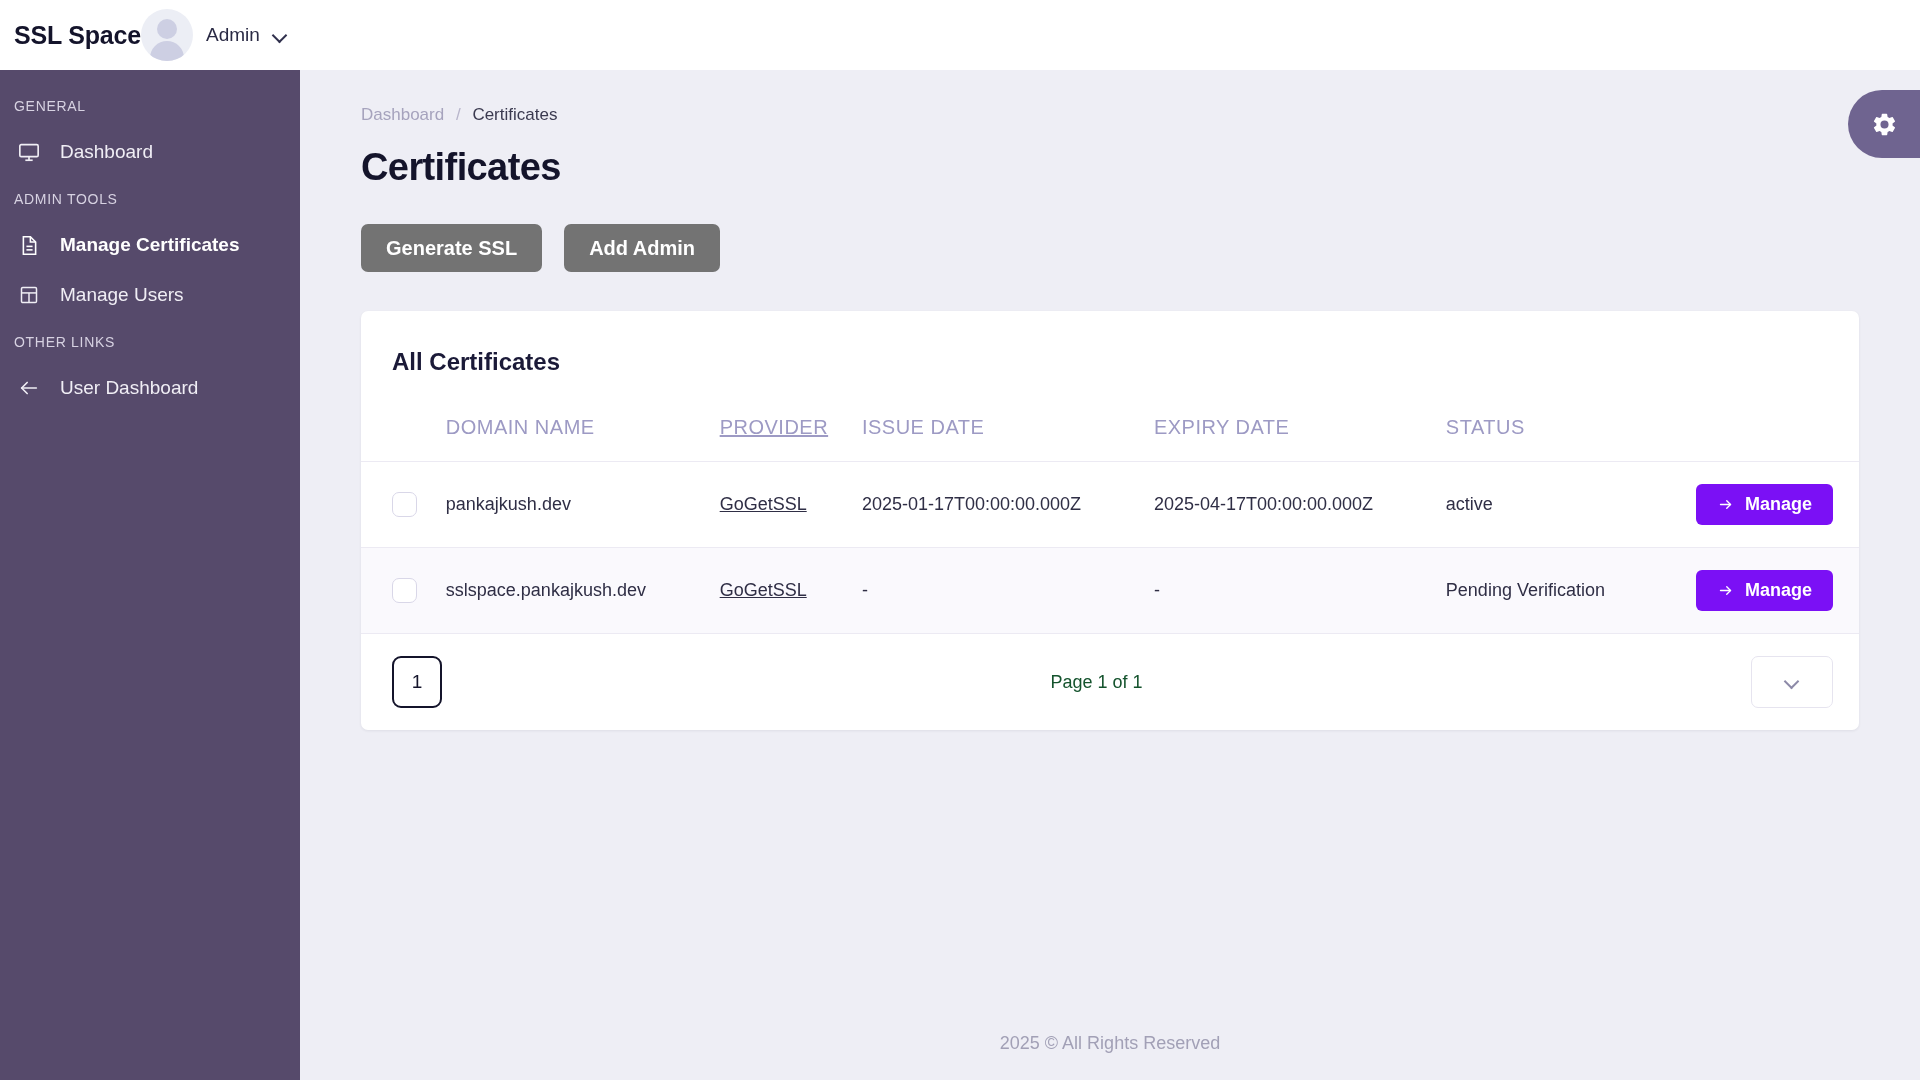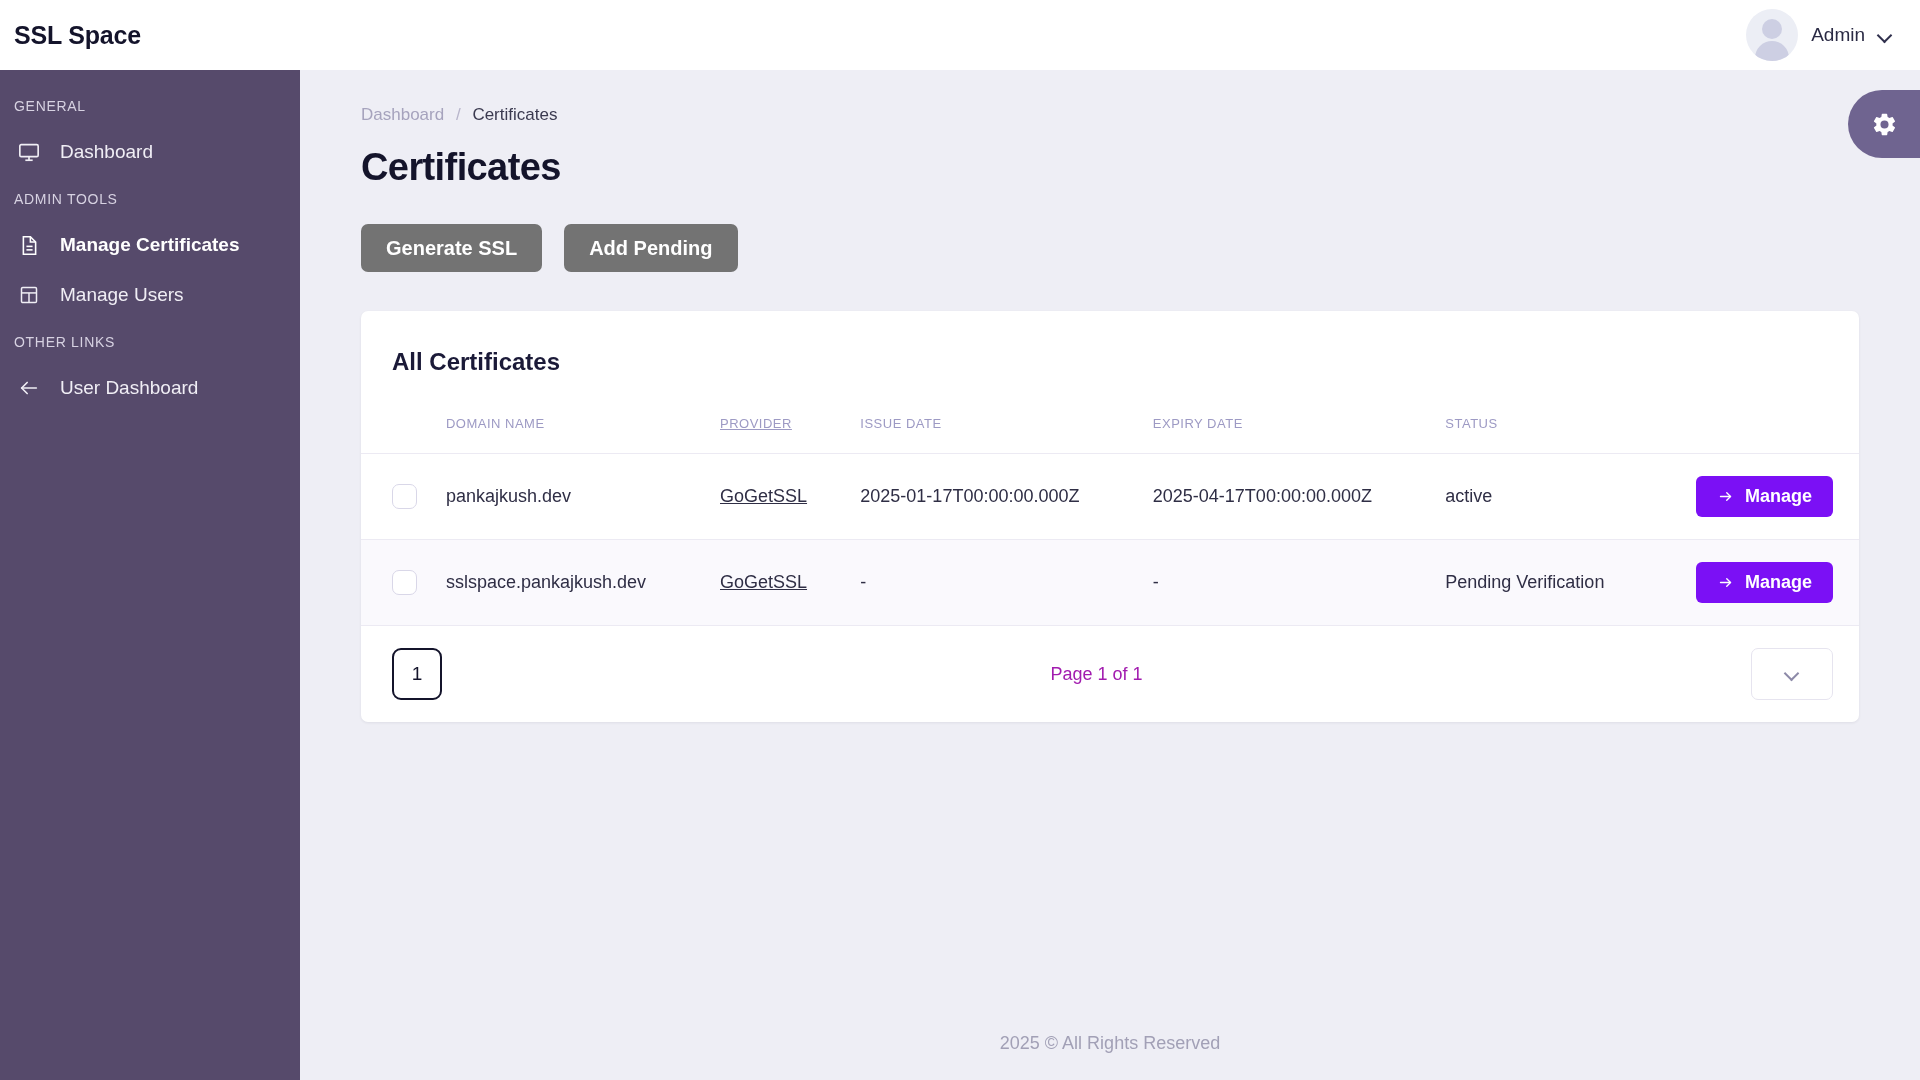--- a/index.html
+++ b/index.html
@@ -10,21 +10,21 @@
     overflow: hidden;
   }
   .app { width: 1920px; height: 1080px; position: relative; }
 
   
   .topbar {
     position: absolute; top: 0; left: 0;
     width: 1920px; height: 70px;
     background: #ffffff;
     display: flex; align-items: center;
-    justify-content: space-between;
+    justify-content: flex-start;
     z-index: 5;
   }
   .brand {
     font-size: 25px; font-weight: bold;
     color: #14142b; letter-spacing: -0.2px;
     padding-left: 14px;
   }
   .user-area {
     display: flex; align-items: center; gap: 13px;
     padding-right: 28px;
@@ -130,21 +130,21 @@
     font-size: 24px; font-weight: bold; color: #1b1a38;
     padding: 37px 0 0 31px;
   }
 
   table.cert-table {
     width: 100%; border-collapse: collapse;
     margin-top: 28px;
   }
   table.cert-table th {
     text-align: left;
-    font-size: 13px; font-weight: normal;
+    font-size: 20px; font-weight: normal;
     color: #9d9ac4; letter-spacing: 0.5px;
     padding: 12px 0 22px 0;
     border-bottom: 1px solid #eceaf3;
   }
   table.cert-table td {
     font-size: 18px; color: #2f2e45;
     padding: 22px 0;
     border-bottom: 1px solid #eceaf3;
   }
   tr.alt td { background: #faf9fd; }
@@ -182,21 +182,21 @@
     height: 96px;
   }
   .page-box {
     width: 50px; height: 52px;
     border: 2px solid #14142b;
     border-radius: 9px;
     display: flex; align-items: center; justify-content: center;
     font-size: 19px; color: #14142b;
     cursor: pointer; background: #fff;
   }
-  .page-label { font-size: 18px; color: #a21caf; }
+  .page-label { font-size: 18px; color: #14532d; }
   .rows-select {
     width: 82px; height: 52px;
     border: 1.5px solid #e6e4ef;
     border-radius: 7px;
     display: flex; align-items: center; justify-content: center;
     cursor: pointer; background: #fff;
   }
   .rows-select .chev2 { width: 14px; height: 14px; position: relative; }
   .rows-select .chev2::before {
     content: ""; position: absolute; left: 1px; top: 1px;
@@ -295,21 +295,21 @@
     <div class="breadcrumb">
       <span class="crumb-link">Dashboard</span>
       <span class="crumb-sep">/</span>
       <span class="crumb-current">Certificates</span>
     </div>
 
     <div class="page-title">Certificates</div>
 
     <div class="btn-row">
       <button class="btn-dark">Generate SSL</button>
-      <button class="btn-dark">Add Pending</button>
+      <button class="btn-dark">Add Admin</button>
     </div>
 
     <div class="card">
       <div class="card-title">All Certificates</div>
 
       <table class="cert-table">
         <thead>
           <tr>
             <th class="c-check"></th>
             <th class="c-domain">DOMAIN NAME</th>

